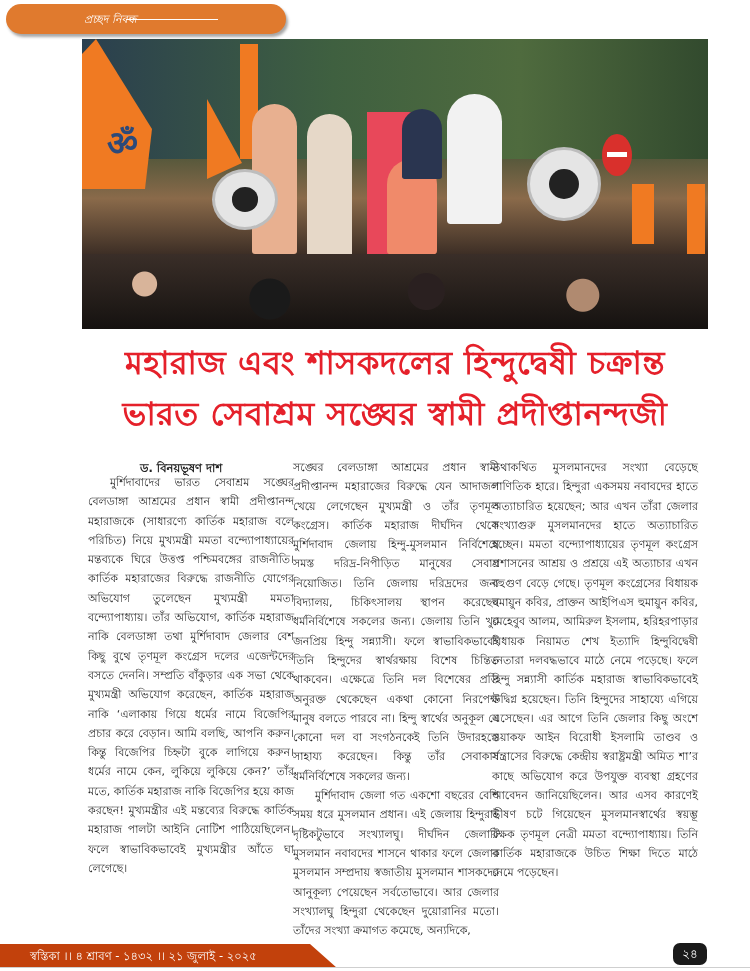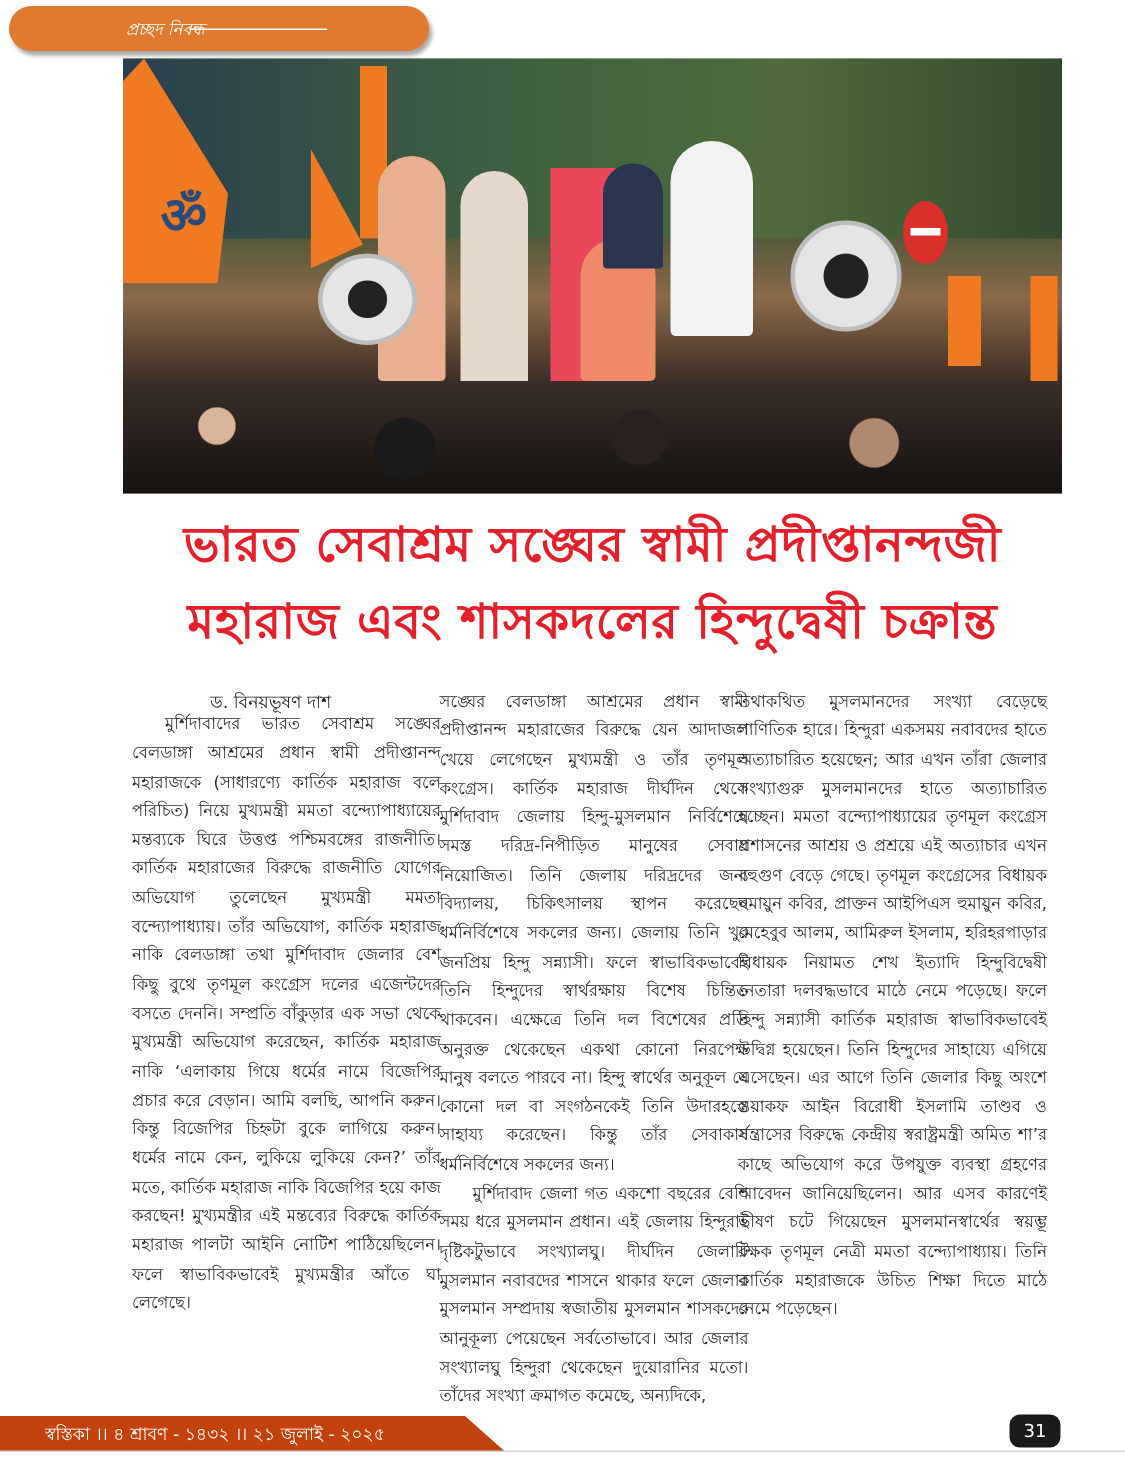--- a/index.html
+++ b/index.html
@@ -22,21 +22,21 @@
                   radial-gradient(circle at 30% 60%,#1a1a1a 0 20px,transparent 21px),
                   radial-gradient(circle at 55% 50%,#2a2020 0 18px,transparent 19px),
                   radial-gradient(circle at 80% 55%,#b08a70 0 16px,transparent 17px),
                   linear-gradient(180deg,#3a2e28,#151210);}
   .photo .person{position:absolute;border-radius:30px 30px 4px 4px;}
   .photo .om{position:absolute;left:25px;top:80px;color:#2c4a7a;font-size:34px;font-weight:bold;}
   .photo .stop{position:absolute;left:520px;top:95px;width:30px;height:42px;border-radius:50%;background:#d9302c;}
   .photo .stop::after{content:"";position:absolute;left:5px;top:18px;width:20px;height:5px;background:#fff;}
   .headline{position:absolute;left:82px;top:338px;width:626px;text-align:center;color:#e5202a;
        font-family:"DejaVu Sans",sans-serif;font-weight:bold;font-size:32px;line-height:51px;letter-spacing:0.5px;}
-  .byline{position:absolute;left:140px;top:460px;font-size:11.5px;font-weight:normal;color:#222;}
+  .byline{position:absolute;left:140px;top:460px;font-size:11.5px;font-weight:bold;color:#222;}
   .col{position:absolute;top:476px;width:206px;font-size:11px;line-height:19.3px;text-align:justify;color:#2a2a2a;}
   .col.c1{left:88px;top:473px;}
   .col.c2{left:293px;top:458px;}
   .col.c3{left:492px;top:458px;}
   .col p{margin:0;text-indent:0;}
   .col p.ind{text-indent:22px;}
   .footer-band{position:absolute;left:0;top:944px;width:337px;height:24px;background:#c2410c;
        clip-path:polygon(0 0,310px 0,337px 24px,0 24px);}
   .footer-band .txt{position:absolute;left:30px;top:4px;font-size:11.5px;color:#fff;white-space:nowrap;}
   .footer-line{position:absolute;left:0;top:967px;width:750px;height:1px;background:#cfcfcf;}
@@ -65,22 +65,22 @@
   <div class="person" style="left:320px;top:70px;width:40px;height:70px;background:#2a3550;"></div>
   <div class="horn" style="left:130px;top:130px;width:60px;height:55px;"></div>
   <div class="horn" style="left:445px;top:108px;width:68px;height:68px;"></div>
   <div class="stop"></div>
   <div class="flag" style="left:550px;top:145px;width:22px;height:60px;"></div>
   <div class="flag" style="left:605px;top:145px;width:18px;height:80px;"></div>
   <div class="crowd"></div>
 </div>
 
 <div class="headline">
+  <div>মহারাজ এবং শাসকদলের হিন্দুদ্বেষী চক্রান্ত</div>
   <div>ভারত সেবাশ্রম সঙ্ঘের স্বামী প্রদীপ্তানন্দজী</div>
-  <div>মহারাজ এবং শাসকদলের হিন্দুদ্বেষী চক্রান্ত</div>
 </div>
 
 <div class="byline">ড. বিনয়ভূষণ দাশ</div>
 
 <div class="col c1">
   <p class="ind">মুর্শিদাবাদের ভারত সেবাশ্রম সঙ্ঘের বেলডাঙ্গা আশ্রমের প্রধান স্বামী প্রদীপ্তানন্দ মহারাজকে (সাধারণ্যে কার্তিক মহারাজ বলে পরিচিত) নিয়ে মুখ্যমন্ত্রী মমতা বন্দ্যোপাধ্যায়ের মন্তব্যকে ঘিরে উত্তপ্ত পশ্চিমবঙ্গের রাজনীতি। কার্তিক মহারাজের বিরুদ্ধে রাজনীতি যোগের অভিযোগ তুলেছেন মুখ্যমন্ত্রী মমতা বন্দ্যোপাধ্যায়। তাঁর অভিযোগ, কার্তিক মহারাজ নাকি বেলডাঙ্গা তথা মুর্শিদাবাদ জেলার বেশ কিছু বুথে তৃণমূল কংগ্রেস দলের এজেন্টদের বসতে দেননি। সম্প্রতি বাঁকুড়ার এক সভা থেকে মুখ্যমন্ত্রী অভিযোগ করেছেন, কার্তিক মহারাজ নাকি ‘এলাকায় গিয়ে ধর্মের নামে বিজেপির প্রচার করে বেড়ান। আমি বলছি, আপনি করুন। কিন্তু বিজেপির চিহ্নটা বুকে লাগিয়ে করুন। ধর্মের নামে কেন, লুকিয়ে লুকিয়ে কেন?’ তাঁর মতে, কার্তিক মহারাজ নাকি বিজেপির হয়ে কাজ করছেন! মুখ্যমন্ত্রীর এই মন্তব্যের বিরুদ্ধে কার্তিক মহারাজ পালটা আইনি নোটিশ পাঠিয়েছিলেন। ফলে স্বাভাবিকভাবেই মুখ্যমন্ত্রীর আঁতে ঘা লেগেছে।</p>
 </div>
 
 <div class="col c2">
   <p>সঙ্ঘের বেলডাঙ্গা আশ্রমের প্রধান স্বামী প্রদীপ্তানন্দ মহারাজের বিরুদ্ধে যেন আদাজল খেয়ে লেগেছেন মুখ্যমন্ত্রী ও তাঁর তৃণমূল কংগ্রেস। কার্তিক মহারাজ দীর্ঘদিন থেকে মুর্শিদাবাদ জেলায় হিন্দু-মুসলমান নির্বিশেষে সমস্ত দরিদ্র-নিপীড়িত মানুষের সেবায় নিয়োজিত। তিনি জেলায় দরিদ্রদের জন্য বিদ্যালয়, চিকিৎসালয় স্থাপন করেছেন ধর্মনির্বিশেষে সকলের জন্য। জেলায় তিনি খুব জনপ্রিয় হিন্দু সন্ন্যাসী। ফলে স্বাভাবিকভাবেই তিনি হিন্দুদের স্বার্থরক্ষায় বিশেষ চিন্তিত থাকবেন। এক্ষেত্রে তিনি দল বিশেষের প্রতি অনুরক্ত থেকেছেন একথা কোনো নিরপেক্ষ মানুষ বলতে পারবে না। হিন্দু স্বার্থের অনুকূল যে কোনো দল বা সংগঠনকেই তিনি উদারহস্তে সাহায্য করেছেন। কিন্তু তাঁর সেবাকার্য ধর্মনির্বিশেষে সকলের জন্য।</p>
@@ -88,13 +88,13 @@
 </div>
 
 <div class="col c3">
   <p>তথাকথিত মুসলমানদের সংখ্যা বেড়েছে গাণিতিক হারে। হিন্দুরা একসময় নবাবদের হাতে অত্যাচারিত হয়েছেন; আর এখন তাঁরা জেলার সংখ্যাগুরু মুসলমানদের হাতে অত্যাচারিত হচ্ছেন। মমতা বন্দ্যোপাধ্যায়ের তৃণমূল কংগ্রেস প্রশাসনের আশ্রয় ও প্রশ্রয়ে এই অত্যাচার এখন বহুগুণ বেড়ে গেছে। তৃণমূল কংগ্রেসের বিধায়ক হুমায়ুন কবির, প্রাক্তন আইপিএস হুমায়ুন কবির, মেহেবুব আলম, আমিরুল ইসলাম, হরিহরপাড়ার বিধায়ক নিয়ামত শেখ ইত্যাদি হিন্দুবিদ্বেষী নেতারা দলবদ্ধভাবে মাঠে নেমে পড়েছে। ফলে হিন্দু সন্ন্যাসী কার্তিক মহারাজ স্বাভাবিকভাবেই উদ্বিগ্ন হয়েছেন। তিনি হিন্দুদের সাহায্যে এগিয়ে এসেছেন। এর আগে তিনি জেলার কিছু অংশে ওয়াকফ আইন বিরোধী ইসলামি তাণ্ডব ও সন্ত্রাসের বিরুদ্ধে কেন্দ্রীয় স্বরাষ্ট্রমন্ত্রী অমিত শা’র কাছে অভিযোগ করে উপযুক্ত ব্যবস্থা গ্রহণের আবেদন জানিয়েছিলেন। আর এসব কারণেই ভীষণ চটে গিয়েছেন মুসলমানস্বার্থের স্বয়ম্ভূ রক্ষক তৃণমূল নেত্রী মমতা বন্দ্যোপাধ্যায়। তিনি কার্তিক মহারাজকে উচিত শিক্ষা দিতে মাঠে নেমে পড়েছেন।</p>
 </div>
 
 <div class="footer-band">
   <span class="txt">স্বস্তিকা ।। ৪ শ্রাবণ - ১৪৩২ ।। ২১ জুলাই - ২০২৫</span>
 </div>
 <div class="footer-line"></div>
-<div class="page-num">31</div>
+<div class="page-num">২৪</div>
 
 </body></html>

